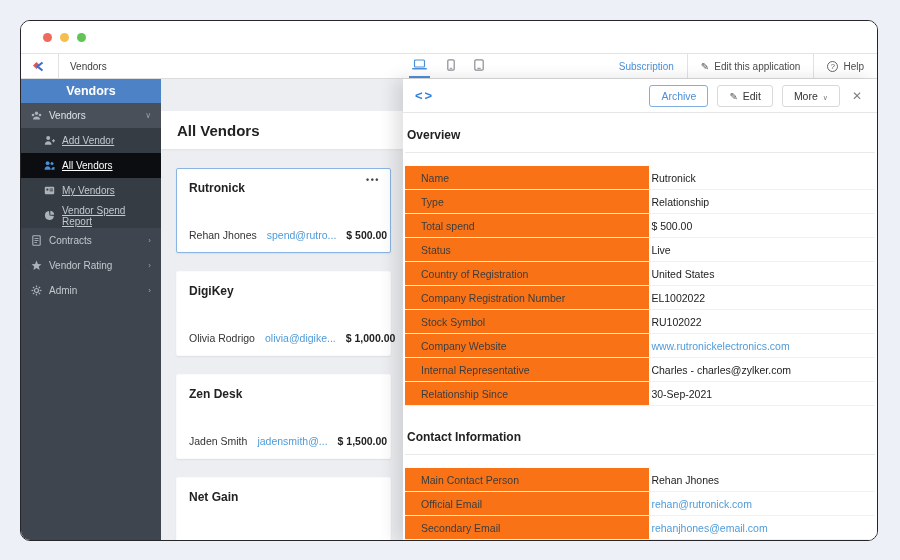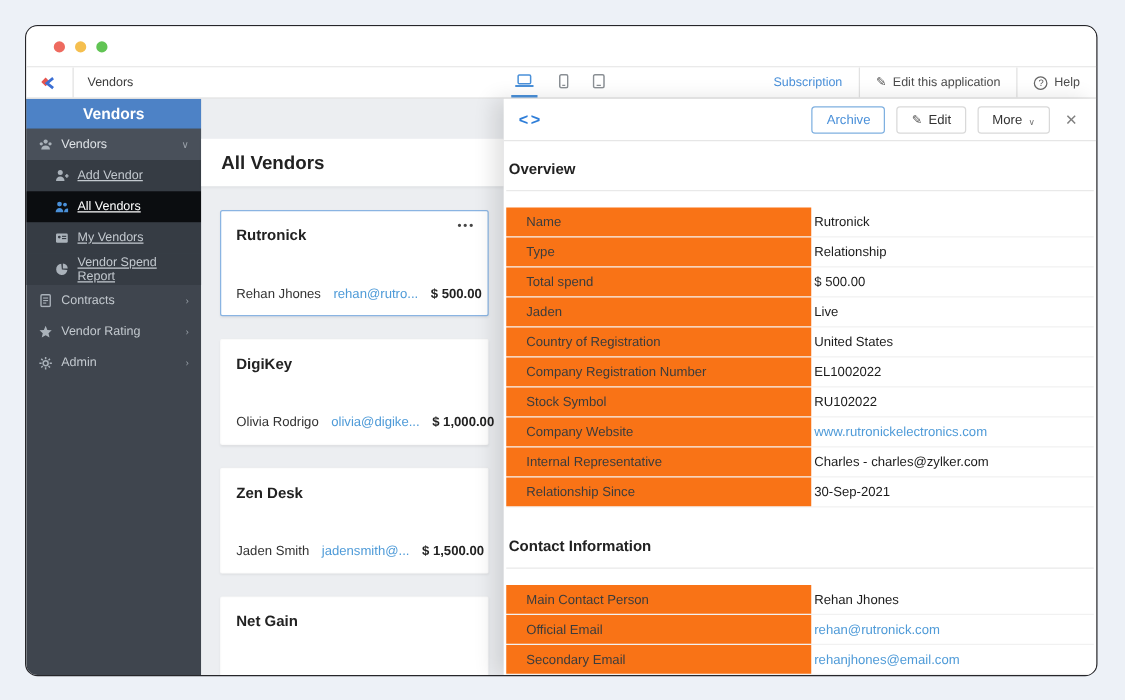--- a/index.html
+++ b/index.html
@@ -257,21 +257,21 @@
 
     <div class="listcol">
       <div class="list-header">All Vendors</div>
       <div class="cards">
 
         <div class="card selected">
           <div class="card-title">Rutronick</div>
           <div class="card-menu">•••</div>
           <div class="card-footer">
             <span>Rehan Jhones</span>
-            <span class="card-email">rehan@rutro...</span>
+            <span class="card-email">spend@rutro...</span>
             <span class="card-amount">$ 500.00</span>
           </div>
         </div>
 
         <div class="card">
           <div class="card-title">DigiKey</div>
           <div class="card-footer">
             <span>Olivia Rodrigo</span>
             <span class="card-email">olivia@digike...</span>
             <span class="card-amount">$ 1,000.00</span>
@@ -323,21 +323,21 @@
           </div>
           <div class="frow">
             <div class="flabel">Type</div>
             <div class="fvalue">Relationship</div>
           </div>
           <div class="frow">
             <div class="flabel">Total spend</div>
             <div class="fvalue">$ 500.00</div>
           </div>
           <div class="frow">
-            <div class="flabel">Jaden</div>
+            <div class="flabel">Status</div>
             <div class="fvalue">Live</div>
           </div>
           <div class="frow">
             <div class="flabel">Country of Registration</div>
             <div class="fvalue">United States</div>
           </div>
           <div class="frow">
             <div class="flabel">Company Registration Number</div>
             <div class="fvalue">EL1002022</div>
           </div>

